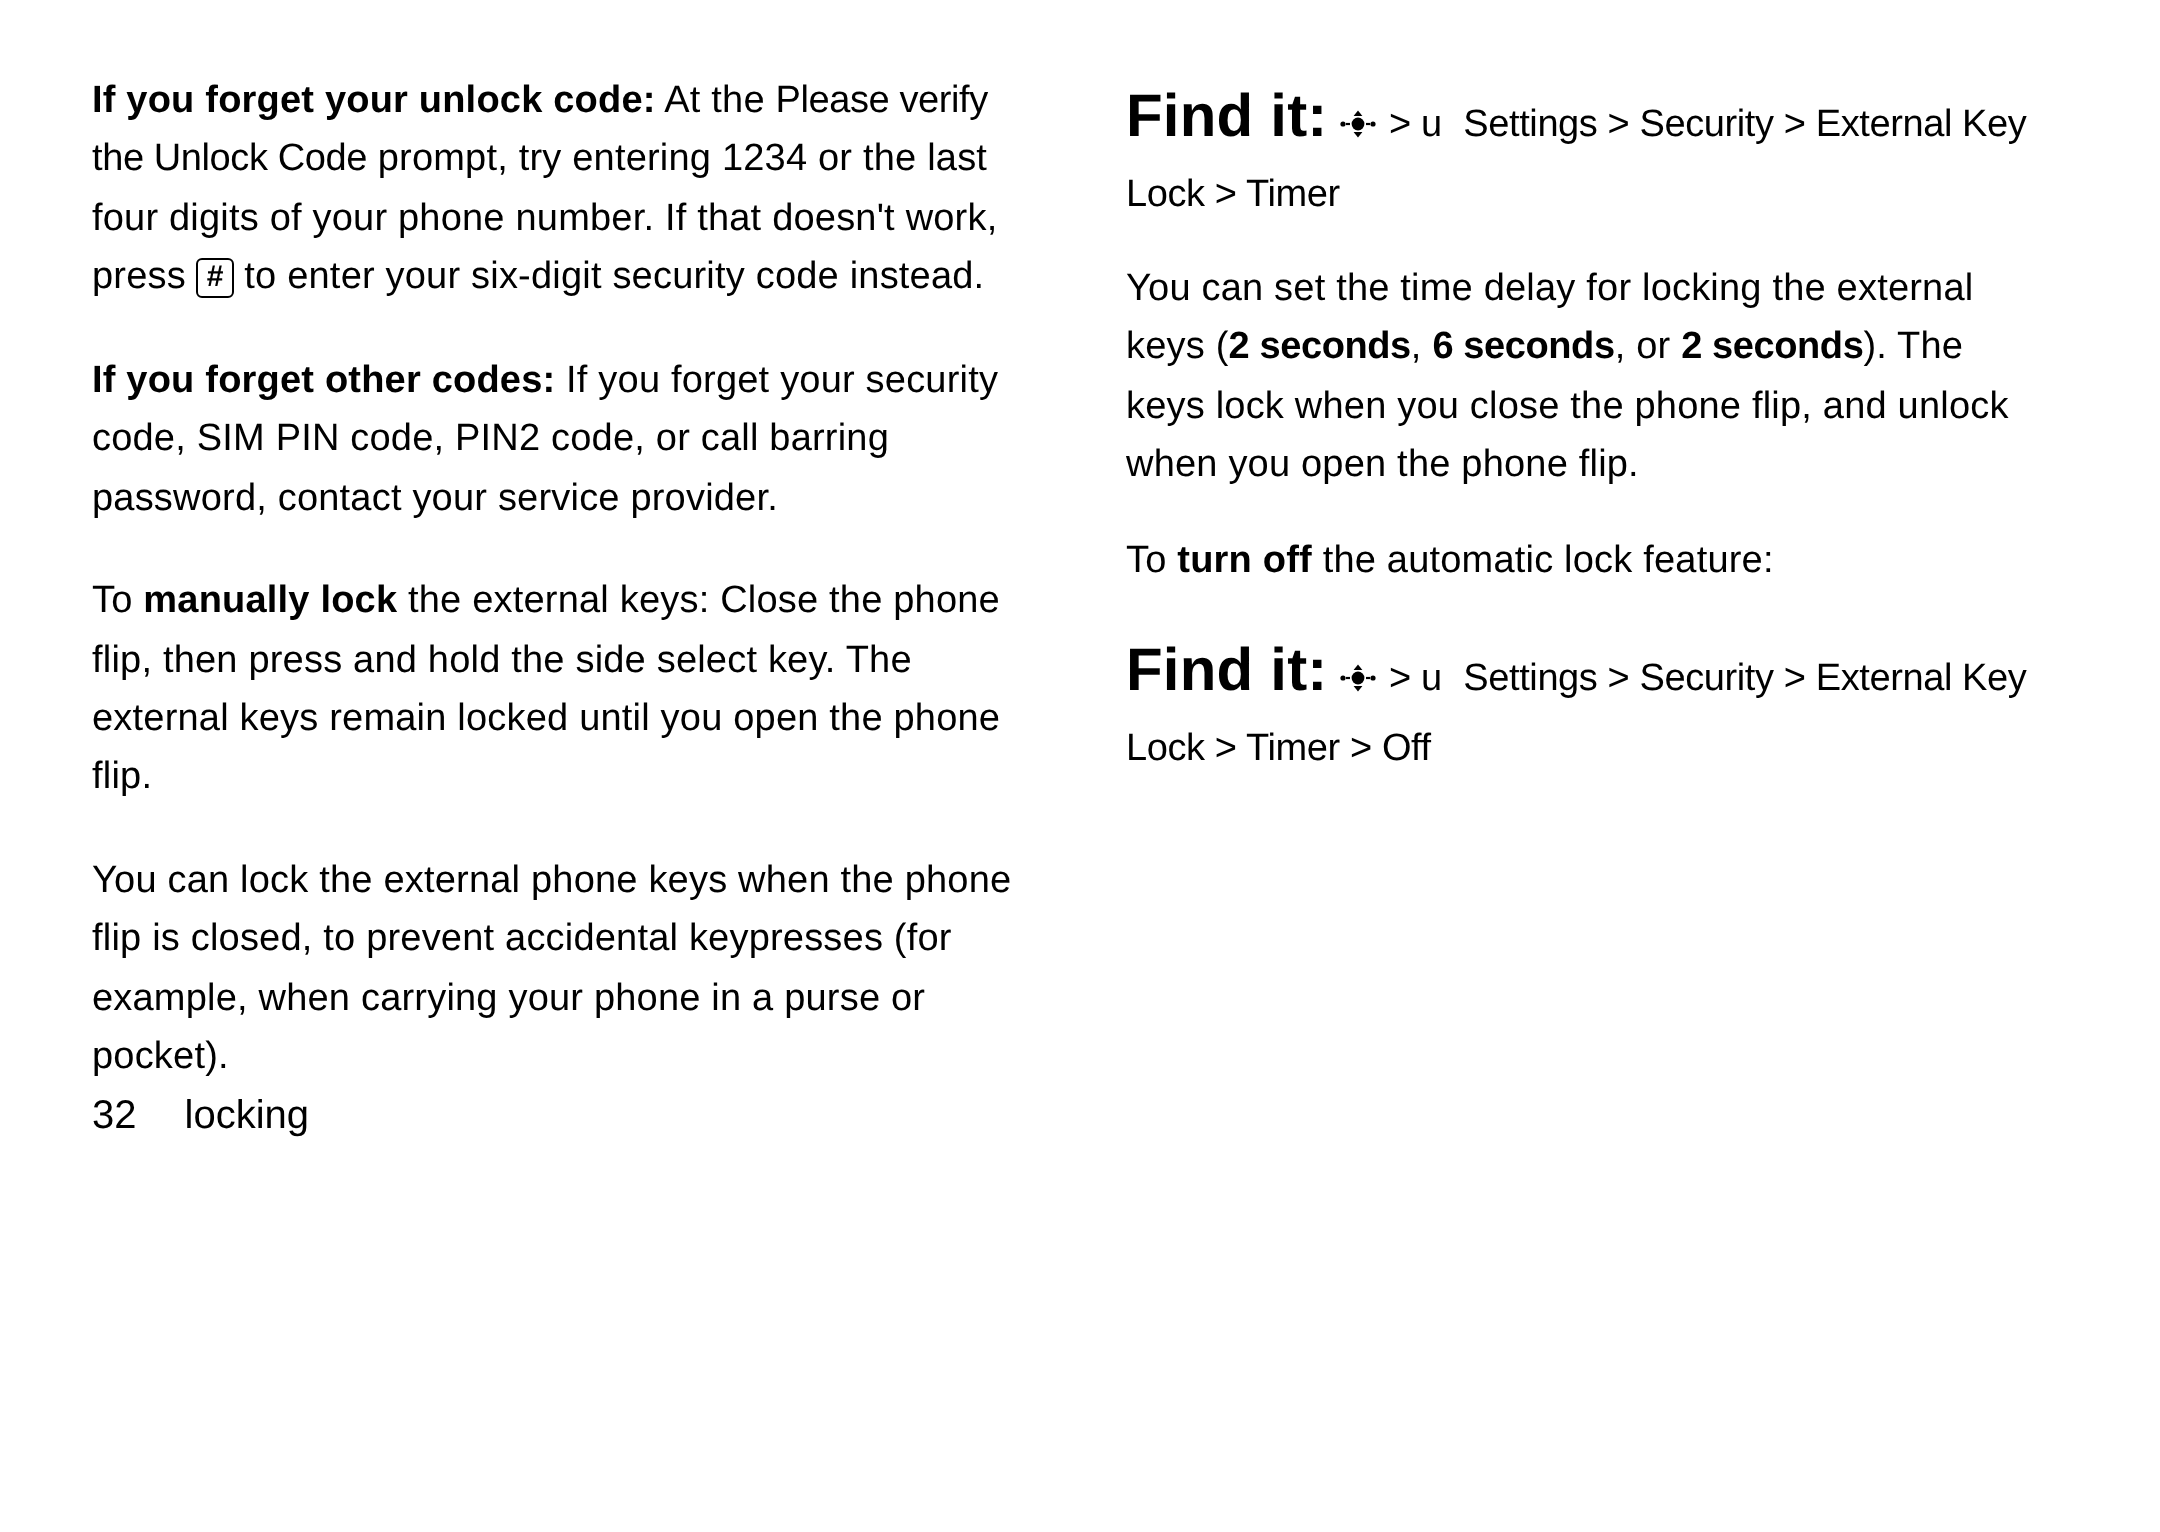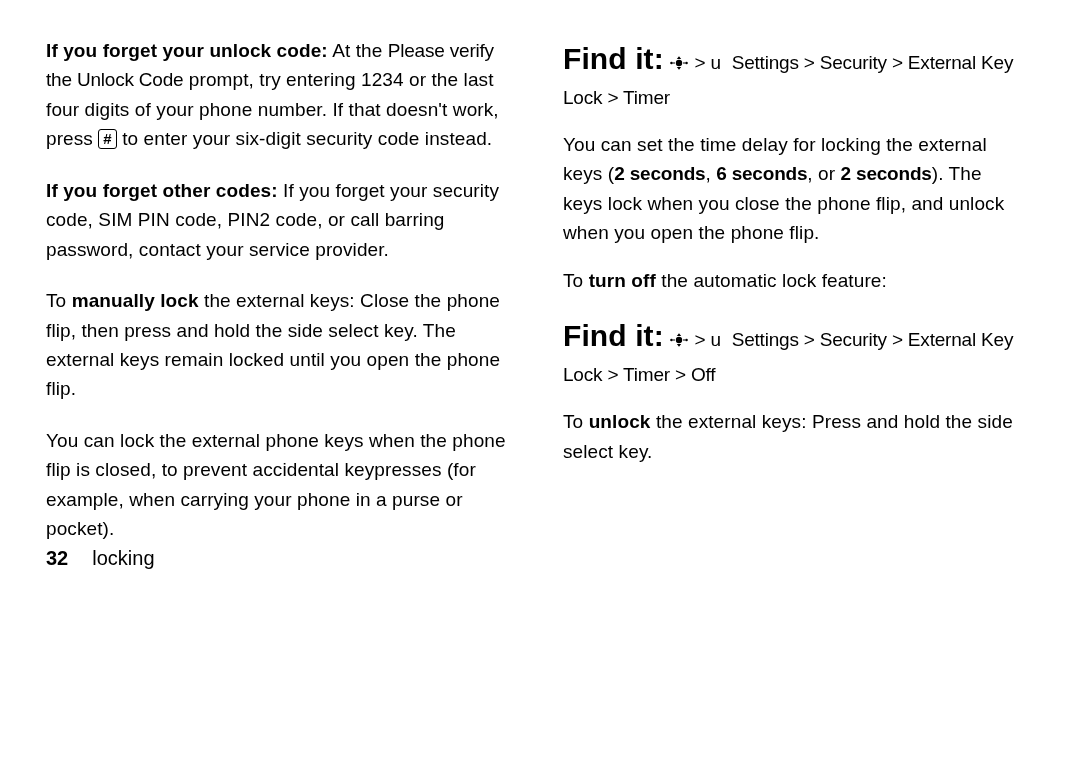--- a/index.html
+++ b/index.html
@@ -67,21 +67,21 @@
       line-height: 1.15;
       vertical-align: 1px;
       font-family: Arial, sans-serif;
     }
     .footer {
       position: absolute;
       left: 46px;
       bottom: 40px;
       font-size: 20px;
     }
-    .footer .pn { font-weight: 700; margin-right: 24px; }
+    .footer .pn { font-weight: 400; margin-right: 24px; }
     .tight p { margin-bottom: 18px; }
   </style>
 </head>
 <body>
 
 <div class="page">
   <div class="columns">
 
     <div class="col">
 
@@ -140,23 +140,20 @@
             <polygon points="10,1.2 7.8,4 12.2,4" fill="#000"></polygon>
             <polygon points="10,14.8 7.8,12 12.2,12" fill="#000"></polygon>
             <line x1="4" y1="8" x2="6" y2="8" stroke="#000" stroke-width="1.1"></line>
             <line x1="14" y1="8" x2="16" y2="8" stroke="#000" stroke-width="1.1"></line>
           </svg>
         </span>
         <span class="cond"> &gt; </span><span class="cond">u</span>
         &nbsp;<span class="cond">Settings &gt; Security &gt; External Key Lock &gt; Timer &gt; Off</span>
       </p>
 
-      <p>
-        <span>To </span><span class="bold">unlock</span><span> the external keys: Press and hold the side select key.</span>
-      </p>
 
     </div>
   </div>
 
   <div class="footer">
     <span class="pn">32</span><span>locking</span>
   </div>
 </div>
 
 </body></html>

